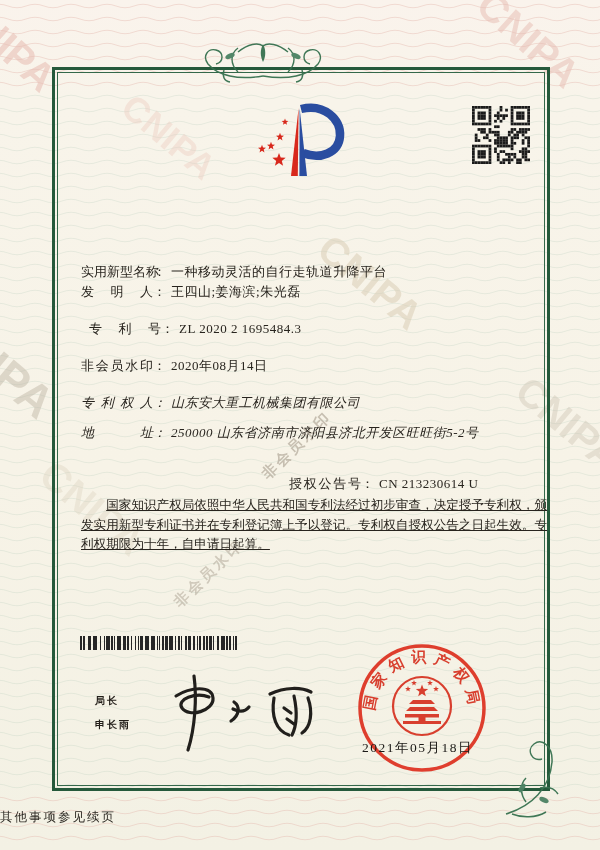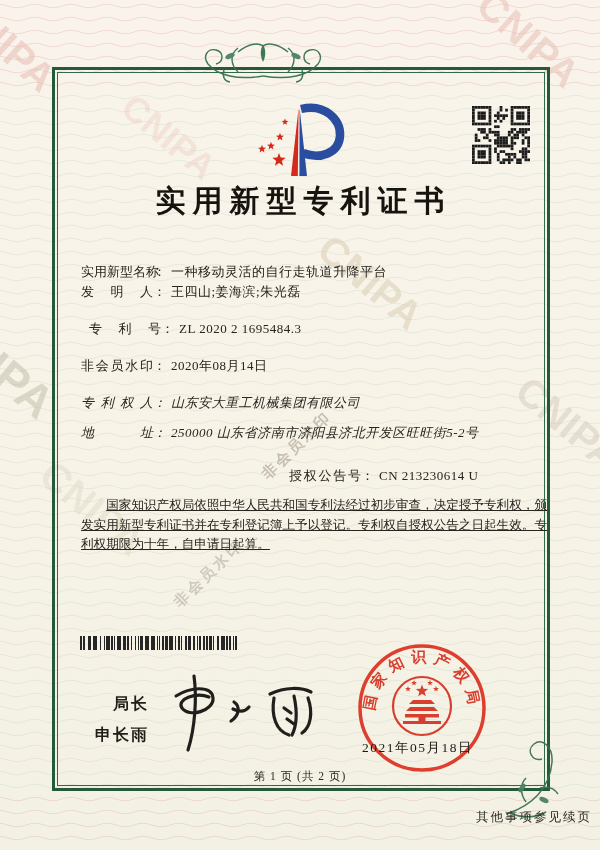--- a/index.html
+++ b/index.html
@@ -19,33 +19,33 @@
   .frame-inner{position:absolute;inset:2px;border:1px solid #34684a;}
   
   .cert-no{position:absolute;left:80px;top:99px;font-size:13px;letter-spacing:1px;color:#2c2822;}
   .title{position:absolute;left:0;top:181px;width:600px;text-align:center;font-size:30px;
          font-weight:bold;letter-spacing:7px;padding-left:7px;box-sizing:border-box;color:#17130e;}
   
   .fields{position:absolute;left:81px;top:246px;width:467px;font-size:13px;color:#28241e;}
   .frow{position:absolute;left:0;width:467px;white-space:nowrap;}
   .flabel{display:inline-block;width:72px;text-align:justify;text-align-last:justify;}
   .fvalue{margin-left:5px;letter-spacing:0.5px;}
-  .gpair2{position:absolute;left:208px;top:0;}
+  .gpair2{position:absolute;left:208px;top:8px;}
   
   .body-text{position:absolute;left:81px;top:496px;width:466px;font-size:12.6px;line-height:19.5px;
              text-align:justify;color:#28241e;text-decoration:underline;}
   .body-text p{margin:0;text-indent:2em;}
   
-  .officer{position:absolute;left:95px;top:694px;font-size:16px;font-weight:600;color:#211d18;text-align:right;}
+  .officer{position:absolute;left:95px;top:694px;font-size:10px;font-weight:600;color:#211d18;}
   .officer div{margin-bottom:10px;letter-spacing:2px;}
   .seal-date{position:absolute;left:362px;top:739px;width:150px;font-size:13.5px;
              letter-spacing:1.5px;color:#1c1a17;z-index:6;}
   .page-no{position:absolute;left:0;top:769px;width:600px;text-align:center;font-size:11.5px;
            color:#2c2822;letter-spacing:1px;}
-  .cont-note{position:absolute;left:0;top:809px;width:592px;text-align:right;font-size:12.5px;
+  .cont-note{position:absolute;left:0;top:809px;width:592px;text-align:left;font-size:12.5px;
              letter-spacing:2px;color:#2c2822;}
   .seal-arc-text{font-size:15px;font-weight:bold;letter-spacing:6.5px;fill:#d6301f;}
 </style>
 </head>
 <body>
 
 <div id="page">
 
   <svg id="waves" width="600" height="850">
       <path d="M-10,6 q 9,-3.5 18,0 t 18,0 t 18,0 t 18,0 t 18,0 t 18,0 t 18,0 t 18,0 t 18,0 t 18,0 t 18,0 t 18,0 t 18,0 t 18,0 t 18,0 t 18,0 t 18,0 t 18,0 t 18,0 t 18,0 t 18,0 t 18,0 t 18,0 t 18,0 t 18,0 t 18,0 t 18,0 t 18,0 t 18,0 t 18,0 t 18,0 t 18,0 t 18,0 t 18,0 t 18,0 " stroke="#e3b4ab" stroke-opacity="0.5" stroke-width="0.8" fill="none"></path>
@@ -383,21 +383,20 @@
       <rect x="5" y="20" width="1" height="1" fill="#1a1a1a"></rect>
       <rect x="6" y="14" width="1" height="1" fill="#1a1a1a"></rect>
       <rect x="6" y="15" width="1" height="1" fill="#1a1a1a"></rect>
       <rect x="6" y="16" width="1" height="1" fill="#1a1a1a"></rect>
       <rect x="6" y="17" width="1" height="1" fill="#1a1a1a"></rect>
       <rect x="6" y="18" width="1" height="1" fill="#1a1a1a"></rect>
       <rect x="6" y="19" width="1" height="1" fill="#1a1a1a"></rect>
       <rect x="6" y="20" width="1" height="1" fill="#1a1a1a"></rect>
     </svg>
 
-  <div class="title">实用新型专利证书</div>
 
   <div class="fields">
     <div class="frow" style="top:0;margin-top:17px;">
       <span class="flabel">实用新型名称</span><span>：</span><span class="fvalue">一种移动灵活的自行走轨道升降平台</span>
     </div>
     <div class="frow" style="top:37px;">
       <span class="flabel">发明人</span><span>：</span><span class="fvalue">王四山;姜海滨;朱光磊</span>
     </div>
     <div class="frow" style="top:74px;margin-left:8px;">
       <span class="flabel">专利号</span><span>：</span><span class="fvalue">ZL 2020 2 1695484.3</span>
@@ -501,17 +500,16 @@
         <path d="M-16,3 h32 l-4,-4 h-24 z"></path>
         <rect x="-17" y="6" width="34" height="3.5"></rect>
         <rect x="-19" y="13" width="38" height="3"></rect>
         <rect x="-3.5" y="6" width="7" height="7"></rect>
       </g>
     </g>
   </svg>
 
   <div class="seal-date">2021年05月18日</div>
 
-  <div class="page-no">第 1 页 (共 2 页)</div>
 
   <div class="cont-note">其他事项参见续页</div>
 
 </div>
 
 </body></html>

